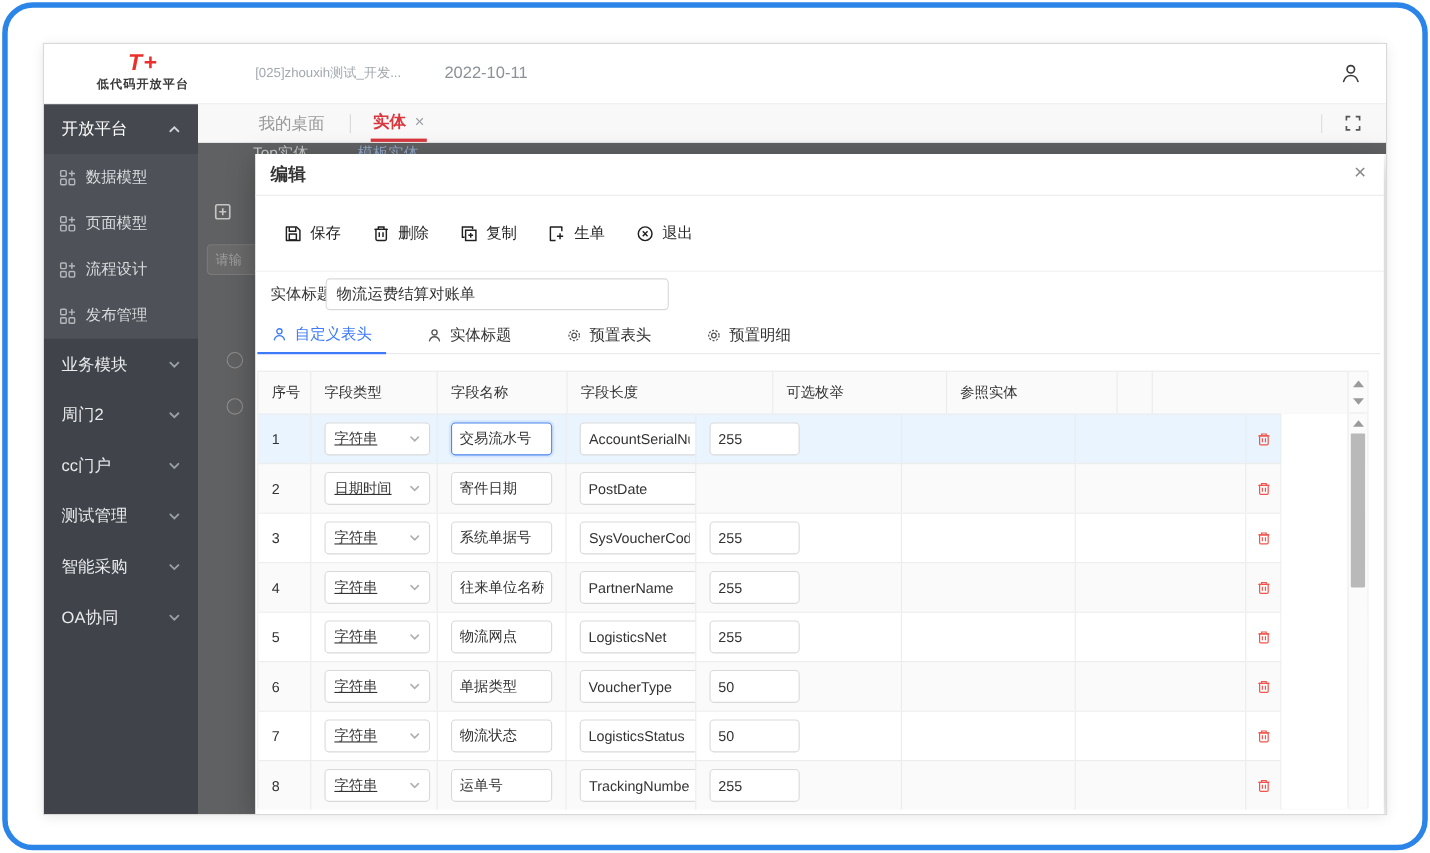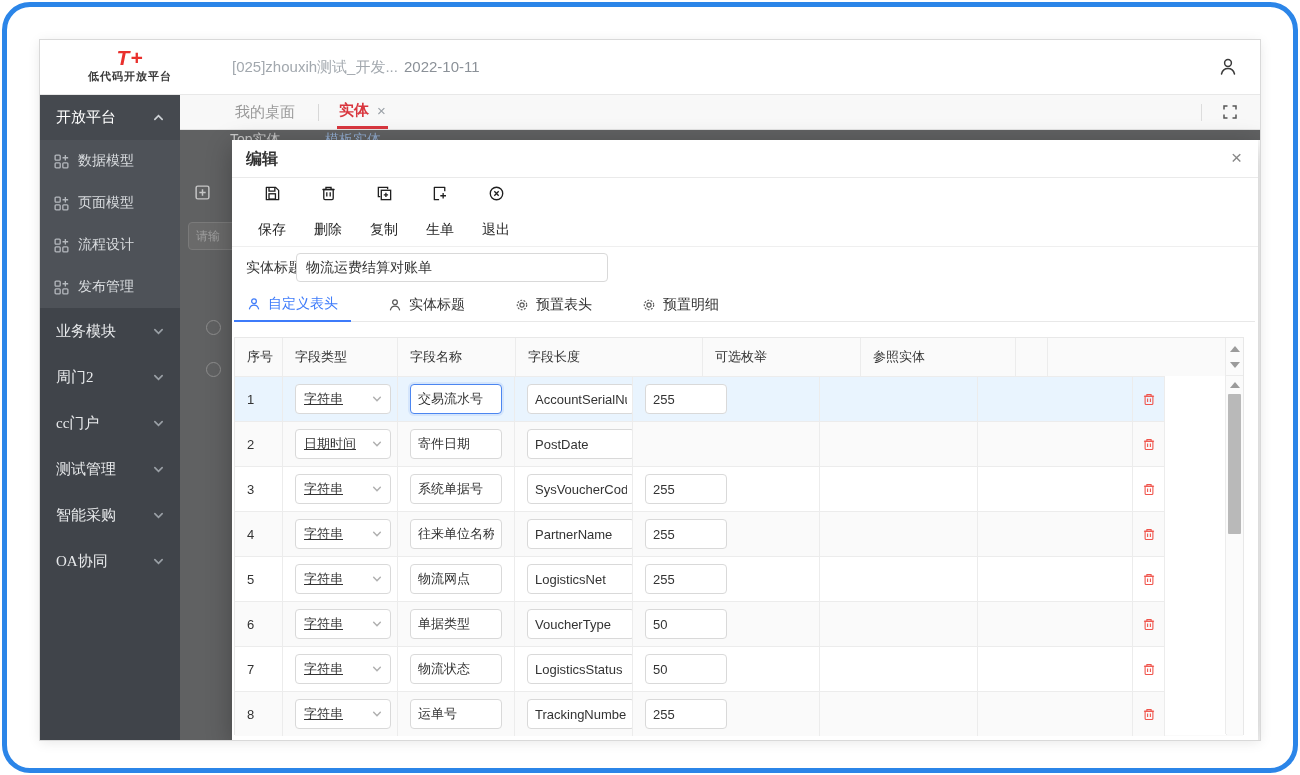--- a/index.html
+++ b/index.html
@@ -9,26 +9,26 @@
 
   
   .app { position:absolute; left:40px; top:40px; width:1220px; height:700px; background:#fff;
          box-shadow:0 0 0 1px #d9d9d9, 0 2px 12px rgba(0,0,0,.10); overflow:hidden; }
 
   
   .app-header { position:absolute; left:0; top:0; width:1220px; height:55px; background:#fff; border-bottom:1px solid #e8e8e8; }
   .logo { position:absolute; left:30px; top:7px; width:120px; text-align:center; }
   .logo-t { font-style:italic; font-weight:800; font-size:21px; color:#e9302d; letter-spacing:1px; line-height:22px; }
   .logo-sub { font-size:11px; font-weight:700; color:#3a3a3a; letter-spacing:1px; }
-  .ws-title { position:absolute; left:192px; top:18px; font-size:15px; color:#a2a8ae; }
+  .ws-title { position:absolute; left:192px; top:18px; font-size:12px; color:#a2a8ae; }
   .ws-date { position:absolute; left:364px; top:18px; font-size:15px; color:#8b9198; }
   .user-ic { position:absolute; right:22px; top:17px; width:20px; height:20px; color:#3a3a3a; cursor:pointer; }
 
   
-  .sidebar { position:absolute; left:0; top:55px; width:140px; height:645px; background:#40444a;font-family:Liberation Serif, serif; }
+  .sidebar { position:absolute; left:0; top:55px; width:140px; height:645px; background:#40444a; }
   .side-head { height:45px; background:#45494f; color:#fff; font-size:15px; display:flex; align-items:center; padding:0 16px; cursor:pointer; }
   .side-head .chev { margin-left:auto; width:11px; height:11px; color:#cfd3d7; }
   .side-sub { background:#4e5258; }
   .side-item { height:42px; display:flex; align-items:center; gap:9px; padding:0 14px; color:#d9dcdf; font-size:14px; cursor:pointer; }
   .side-item .gico { width:15px; height:15px; color:#b4b8bd; flex:none; }
   .side-group { height:46px; display:flex; align-items:center; padding:0 16px; color:#e8eaec; font-size:15px; cursor:pointer; }
   .side-group .chev { margin-left:auto; width:11px; height:11px; color:#9aa0a6; }
 
   
   .tabbar { position:absolute; left:140px; top:55px; width:1080px; height:35px; background:#f8f8f8; border-bottom:1px solid #e3e3e3; }
@@ -51,21 +51,21 @@
   .dim-left .bcirc { position:absolute; left:26px; width:15px; height:15px; border:1.5px solid #8d8d8d; border-radius:50%; }
 
   
   .modal { position:absolute; left:192px; top:100px; width:1026px; height:600px; background:#fff; z-index:5;
            box-shadow:0 6px 24px rgba(0,0,0,.28);padding-left:12px; }
   .m-head { position:absolute; left:0; top:0; width:100%; height:38px; border-bottom:1px solid #eaeaea; }
   .m-title { position:absolute; left:14px; top:9px; font-size:16px; font-weight:700; color:#333; }
   .m-close { position:absolute; right:16px; top:7px; font-size:19px; color:#888; cursor:pointer; line-height:22px; }
 
   .m-toolbar { position:absolute; left:26px; top:38px; height:68px; display:flex; align-items:center; gap:28px; }
-  .tb-btn { display:flex; align-items:center; gap:19px; font-size:14px; color:#262626; cursor:pointer;flex-direction:column; }
+  .tb-btn { display:flex; align-items:center; gap:7px; font-size:14px; color:#262626; cursor:pointer; }
   .tb-btn svg { width:17px; height:17px; color:#1f1f1f; }
   .m-tb-line { position:absolute; left:0; top:106px; width:100%; height:1px; background:#efefef; }
 
   .m-entity { position:absolute; left:0; top:107px; width:100%; height:41px; }
   .m-entity label { position:absolute; left:14px; top:12px; font-size:14px; color:#333;text-align:right; }
   .m-entity input { position:absolute; left:64px; top:6px; width:312px; height:29px; border:1px solid #d9d9d9; border-radius:4px;
                     padding:0 9px; font-size:14px; color:#333; outline:none; font-family:inherit; }
 
   .m-tabs { position:absolute; left:2px; top:148px; width:1021px; height:34px; border-bottom:1px solid #e8e8e8; display:flex; gap:24px; }
   .m-tab { display:flex; align-items:center; gap:7px; padding:0 13px; font-size:14px; color:#333; cursor:pointer; height:34px; }

